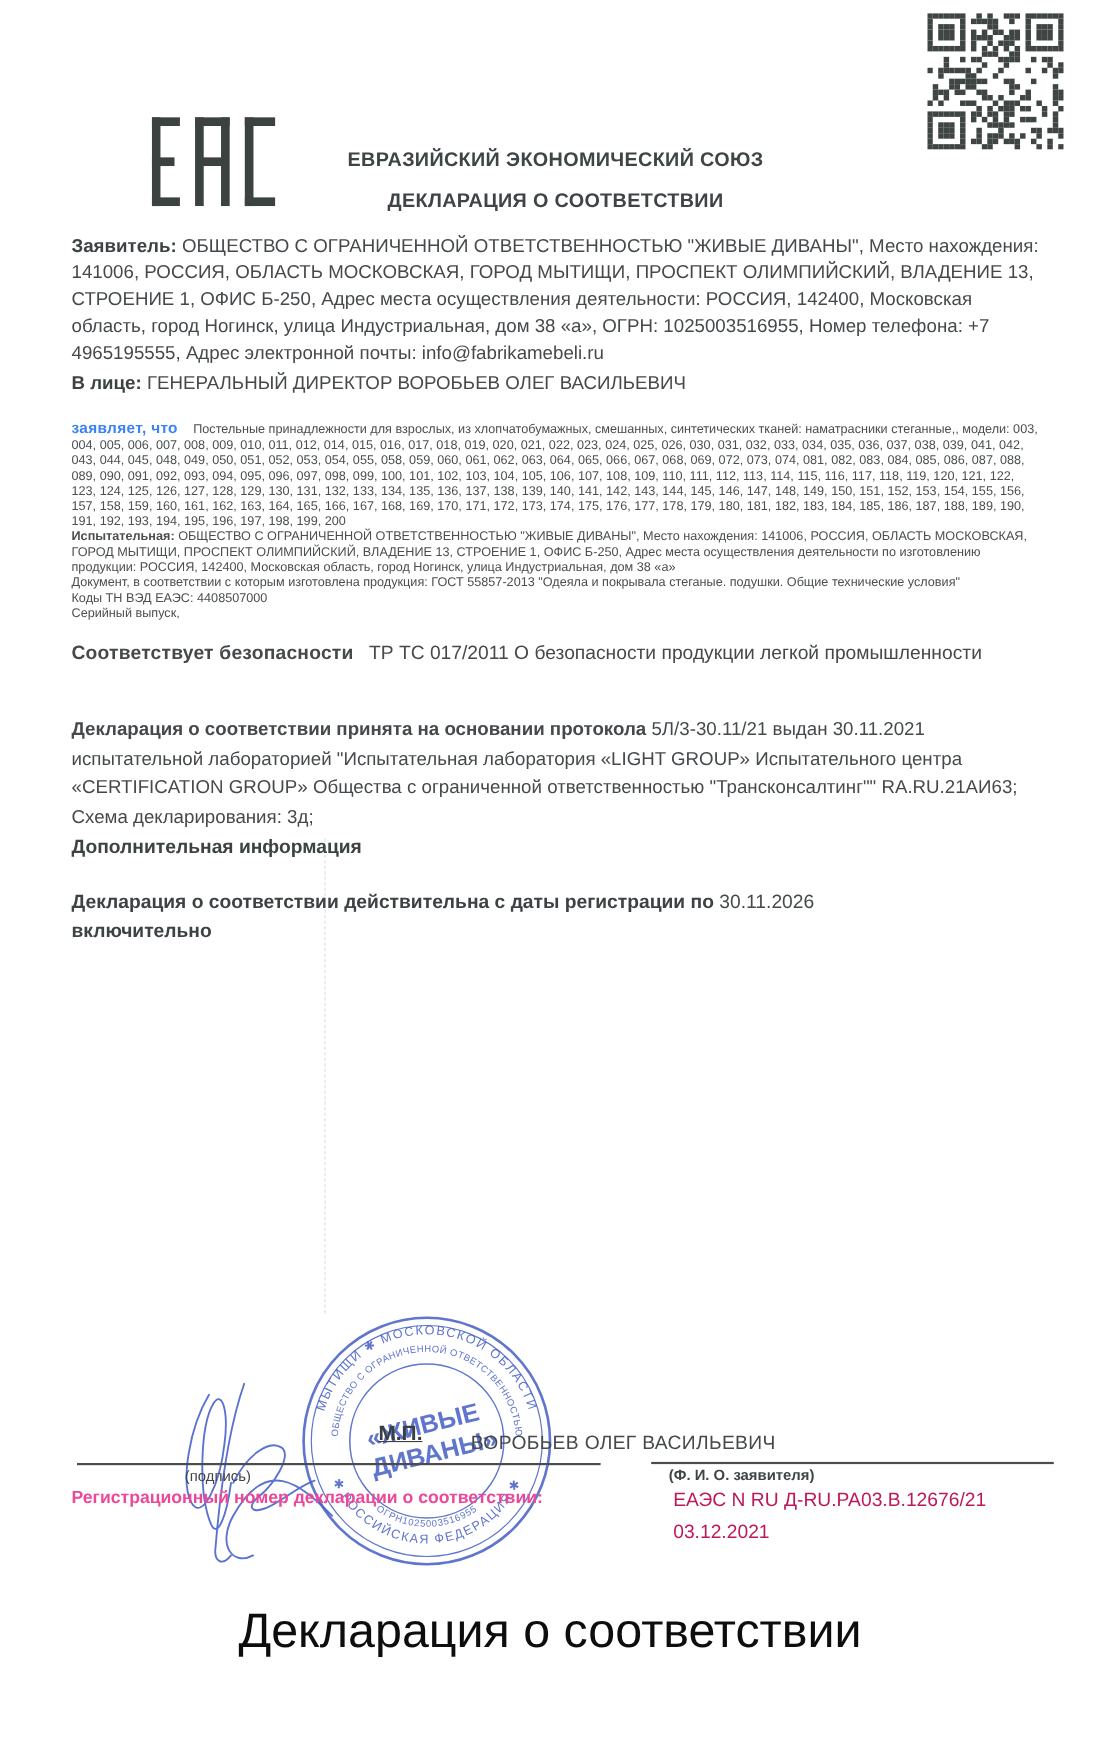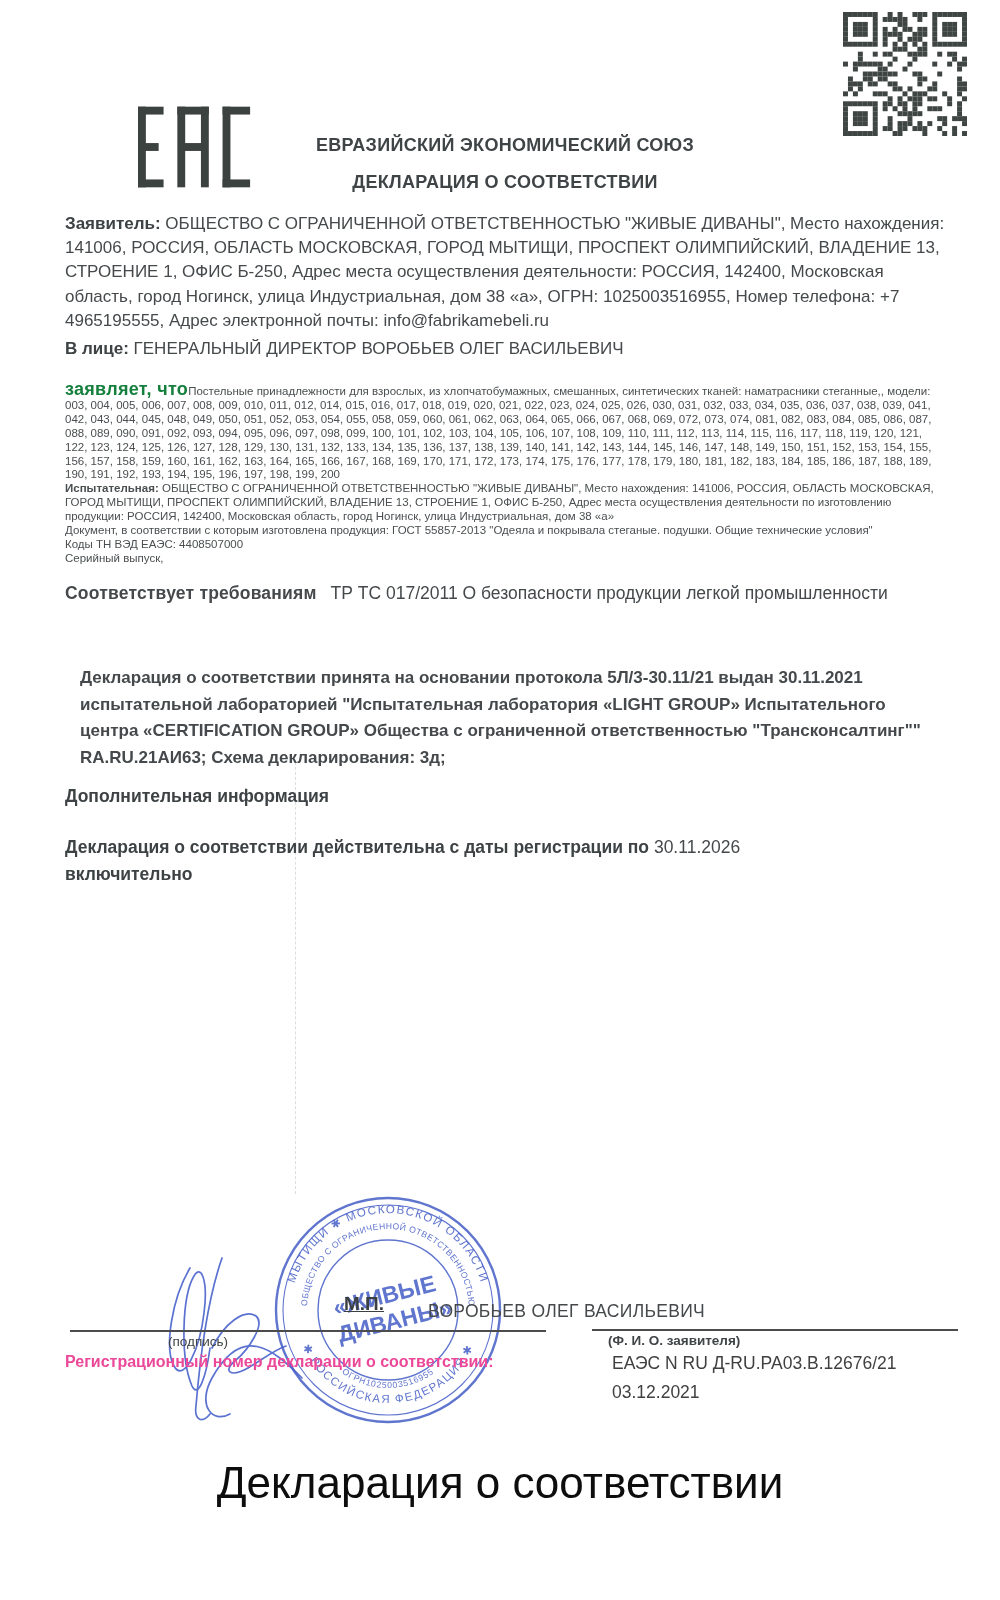--- a/index.html
+++ b/index.html
@@ -11,47 +11,47 @@
   
   .hdr{left:75px;top:135px;width:860px;text-align:center;font-weight:bold;font-size:18px;color:#3f4446;letter-spacing:.3px;}
   .hdr2{top:172px;}
   
   .blockA{left:65px;top:212px;width:880px;}
   .para{font-size:17px;line-height:24.2px;margin:0;color:#45494b;}
   .para b{color:#3d4244;}
   .inperson{margin-top:4px;}
   
   .blockB{left:65px;top:383px;width:882px;}
-  .declares-label{font-weight:bold;font-size:18px;color:#15803d;letter-spacing:.3px;}
+  .declares-label{font-weight:bold;font-size:14px;color:#3b82f6;letter-spacing:.3px;margin-right:14px;}
   .sm{font-size:11.5px;line-height:13.9px;color:#4a4e50;}
   .smline{margin:0;font-size:11.5px;line-height:13.9px;color:#4a4e50;}
   .blockC{left:65px;top:578px;width:880px;font-size:17.5px;line-height:30px;}
   .blockC b{letter-spacing:.2px;}
   .gap2{display:inline-block;width:14px;}
   .blockD{left:65px;top:650px;width:885px;}
-  .basis{font-size:17px;line-height:26.6px;margin:15px;font-weight:bold;}
+  .basis{font-size:17px;line-height:26.6px;margin:0;}
   .addinfo{font-weight:bold;font-size:17.5px;margin-top:3px;color:#3d4244;}
-  .blockE{left:65px;top:806px;width:880px;font-size:17.5px;line-height:26.5px;font-weight:bold;color:#3d4244;margin-top:28px;}
+  .blockE{left:65px;top:806px;width:880px;font-size:17.5px;line-height:26.5px;font-weight:bold;color:#3d4244;}
   .blockE .reg-date{font-weight:normal;color:#45494b;}
   
   .artifact{left:295px;top:762px;width:1px;height:432px;border-left:1px dashed rgba(120,120,120,.25);}
   
   .stamp-svg{left:268px;top:1190px;width:240px;height:240px;}
   .sig-svg{left:152px;top:1228px;width:220px;height:200px;}
   .mp{left:344px;top:1293px;font-size:19px;font-weight:bold;color:#3a3f41;text-decoration:underline;}
   .fio-value{left:428px;top:1301px;font-size:17.5px;color:#45494b;letter-spacing:.3px;}
   .sline{border-top:2px solid #4c4c4c;height:0;}
   .line-left{left:70px;top:1330px;width:476px;}
   .line-right{left:592px;top:1329px;width:366px;}
   .sub-label{font-size:13.5px;color:#3f4446;}
   .sub-sign{left:168px;top:1334px;}
   .sub-fio{left:608px;top:1333px;font-weight:bold;}
   
   .reg-label{left:65px;width:545px;font-size:16px;font-weight:bold;color:#ec4899;}
-  .reg-value{left:612px;width:340px;font-size:17.5px;color:#404040;}
+  .reg-value{left:612px;width:340px;font-size:17.5px;color:#be185d;}
   .row1{top:1353px;}
   .row2{top:1382px;}
   
   .footer-title{left:0;top:1448px;width:1000px;text-align:center;color:#0d0d0d;font-size:44px;line-height:70px;font-family:"Liberation Sans", sans-serif;}
   
   .eac{left:138px;top:106px;width:118px;height:82px;}
   .qr{left:843px;top:12px;width:124px;height:124px;}
 </style>
 </head>
 <body>
@@ -373,21 +373,21 @@
 
   <div class="abs blockB">
     <p class="smline"><span class="declares-label">заявляет, что</span><span class="sm">Постельные принадлежности для взрослых, из хлопчатобумажных, смешанных, синтетических тканей: наматрасники стеганные,,</span> <span class="sm">модели: 003, 004, 005, 006, 007, 008, 009, 010, 011, 012, 014, 015, 016, 017, 018, 019, 020, 021, 022, 023, 024, 025, 026, 030, 031, 032, 033, 034, 035, 036, 037, 038, 039, 041, 042, 043, 044, 045, 048, 049, 050, 051, 052, 053, 054, 055, 058, 059, 060, 061, 062, 063, 064, 065, 066, 067, 068, 069, 072, 073, 074, 081, 082, 083, 084, 085, 086, 087, 088, 089, 090, 091, 092, 093, 094, 095, 096, 097, 098, 099, 100, 101, 102, 103, 104, 105, 106, 107, 108, 109, 110, 111, 112, 113, 114, 115, 116, 117, 118, 119, 120, 121, 122, 123, 124, 125, 126, 127, 128, 129, 130, 131, 132, 133, 134, 135, 136, 137, 138, 139, 140, 141, 142, 143, 144, 145, 146, 147, 148, 149, 150, 151, 152, 153, 154, 155, 156, 157, 158, 159, 160, 161, 162, 163, 164, 165, 166, 167, 168, 169, 170, 171, 172, 173, 174, 175, 176, 177, 178, 179, 180, 181, 182, 183, 184, 185, 186, 187, 188, 189, 190, 191, 192, 193, 194, 195, 196, 197, 198, 199, 200</span></p>
     <p class="smline"><b>Испытательная:</b> <span>ОБЩЕСТВО С ОГРАНИЧЕННОЙ ОТВЕТСТВЕННОСТЬЮ "ЖИВЫЕ ДИВАНЫ", Место нахождения: 141006, РОССИЯ, ОБЛАСТЬ МОСКОВСКАЯ, ГОРОД МЫТИЩИ, ПРОСПЕКТ ОЛИМПИЙСКИЙ, ВЛАДЕНИЕ 13, СТРОЕНИЕ 1, ОФИС Б-250, Адрес места осуществления деятельности по изготовлению продукции: РОССИЯ, 142400, Московская область, город Ногинск, улица Индустриальная, дом 38 «а»</span></p>
     <p class="smline">Документ, в соответствии с которым изготовлена продукция: ГОСТ 55857-2013 "Одеяла и покрывала стеганые. подушки. Общие технические условия"</p>
     <p class="smline">Коды ТН ВЭД ЕАЭС: 4408507000</p>
     <p class="smline">Серийный выпуск,</p>
   </div>
 
   <div class="abs blockC">
-    <b>Соответствует требованиям</b><span class="gap2"></span><span>ТР ТС 017/2011 О безопасности продукции легкой промышленности</span>
+    <b>Соответствует безопасности</b><span class="gap2"></span><span>ТР ТС 017/2011 О безопасности продукции легкой промышленности</span>
   </div>
 
   <div class="abs blockD">
     <p class="basis"><b>Декларация о соответствии принята на основании протокола</b> <span>5Л/3-30.11/21 выдан 30.11.2021 испытательной лабораторией "Испытательная лаборатория «LIGHT GROUP» Испытательного центра «CERTIFICATION GROUP» Общества с ограниченной ответственностью "Трансконсалтинг"" RA.RU.21АИ63; Схема декларирования: 3д;</span></p>
     <div class="addinfo">Дополнительная информация</div>
   </div>
 
   <div class="abs blockE">
     <b>Декларация о соответствии действительна с даты регистрации по</b> <span class="reg-date">30.11.2026</span><br>
     <b>включительно</b>

